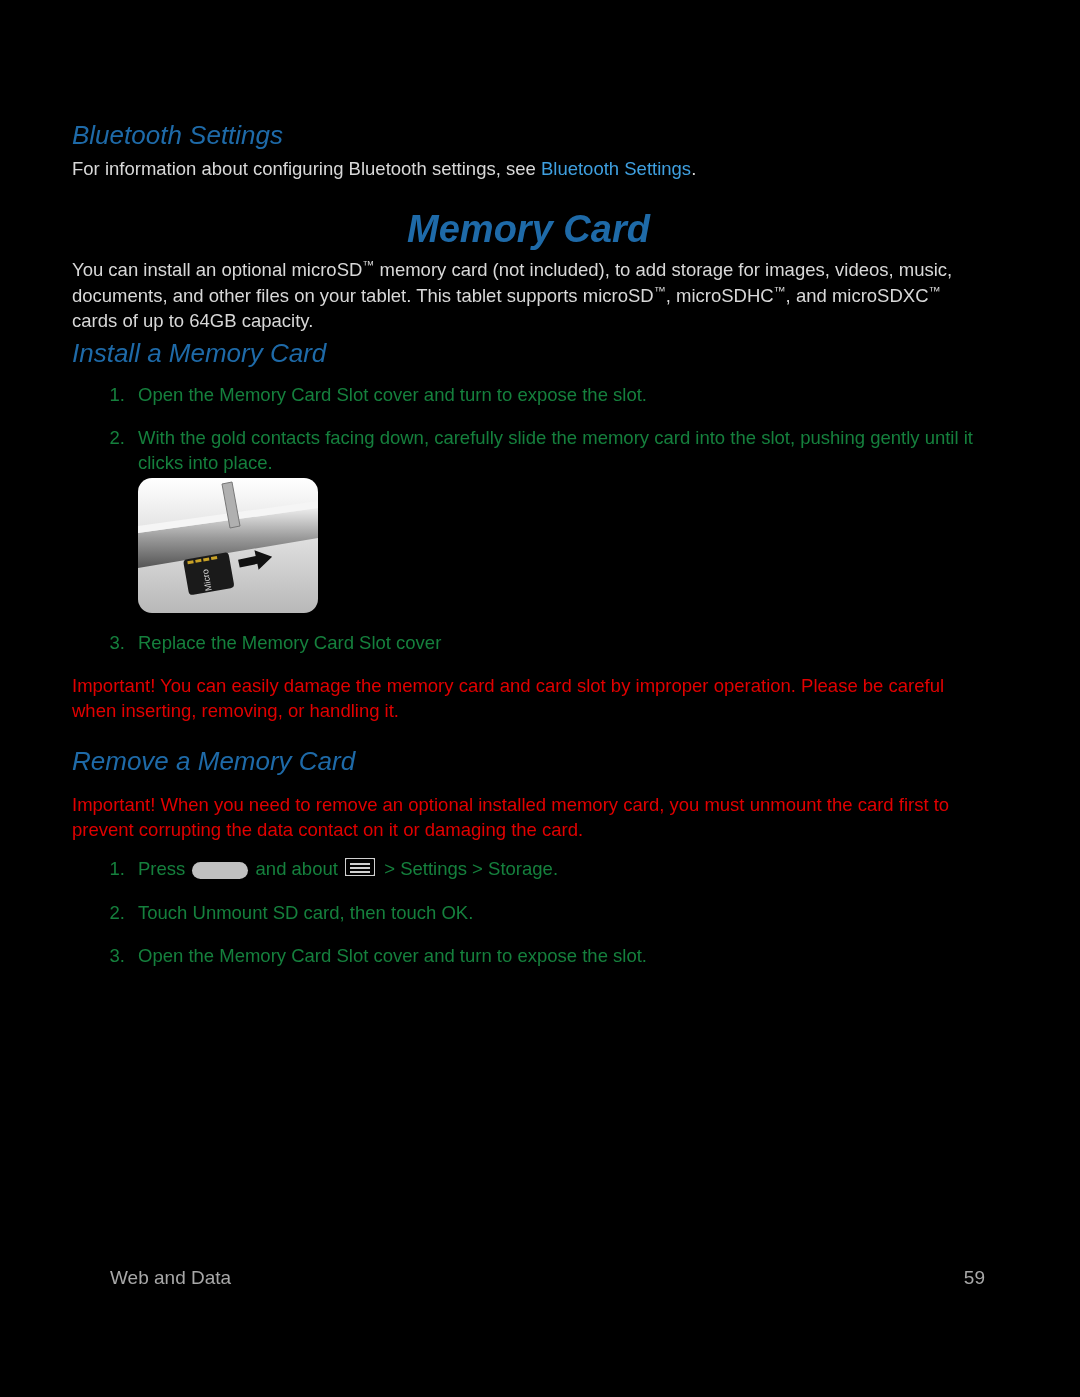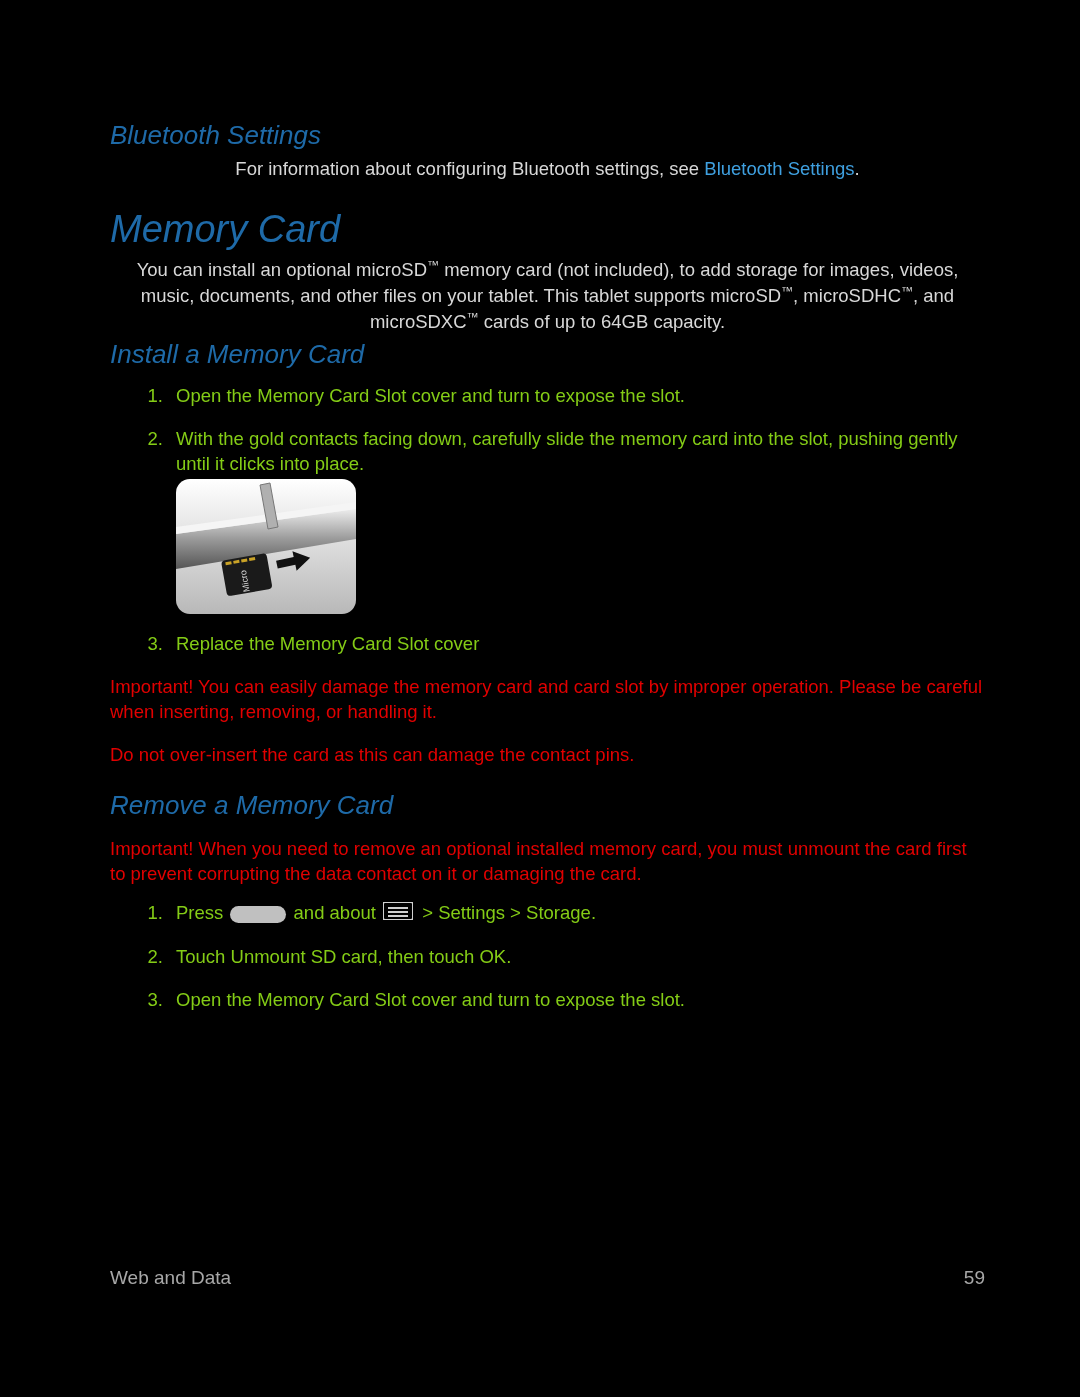--- a/index.html
+++ b/index.html
@@ -5,54 +5,54 @@
   * { margin: 0; padding: 0; box-sizing: border-box; }
   body {
     background: #000;
     color: #d8d8d8;
     font-family: Arial, Helvetica, sans-serif;
     width: 1080px;
     height: 1397px;
     position: relative;
   }
   .page {
-    padding: 120px 95px 0 110px;
+    padding: 120px 95px 0 72px;
   }
   .h2 {
     color: #1e6aa8;
     font-style: italic;
     font-size: 26px;
     font-weight: normal;
     margin-bottom: 6px;
   }
   .h1 {
     color: #1e6aa8;
     font-style: italic;
     font-size: 38px;
-    font-weight: normal;
+    font-weight: bold;
     margin-top: 26px;
     margin-bottom: 6px;
+    text-align: center;
   }
   .para {
     font-size: 18.5px;
     line-height: 1.35;
     color: #d8d8d8;
     margin-bottom: 4px;
-    text-align: center;
   }
   .link {
     color: #3fa0e0;
     text-decoration: none;
   }
   .tm { font-size: 12px; vertical-align: super; }
   .ol {
     list-style: decimal;
     margin: 14px 0 0 58px;
     font-size: 18.5px;
-    color: #84cc16;
+    color: #15803d;
   }
   .ol li {
     padding-left: 8px;
     margin-bottom: 18px;
     line-height: 1.35;
   }
   .warn {
     color: #e10000;
     font-size: 18.5px;
     line-height: 1.35;
@@ -150,21 +150,20 @@
           </g>
         </svg>
       </div>
     </li>
     <li>Replace the Memory Card Slot cover</li>
   </ol>
 
   <p class="warn">
     <span class="bold">Important!</span><span> You can easily damage the memory card and card slot by improper operation. Please be careful when inserting, removing, or handling it.</span>
   </p>
-  <p class="warn2">Do not over-insert the card as this can damage the contact pins.</p>
 
   <h2 class="h2" style="margin-top:22px">Remove a Memory Card</h2>
 
   <p class="warn" style="margin-top:16px">
     <span class="bold">Important!</span><span> When you need to remove an optional installed memory card, you must unmount the card first to prevent corrupting the data contact on it or damaging the card.</span>
   </p>
 
   <ol class="ol">
     <li>
       <span>Press </span><span class="pill"></span><span> and about </span><span class="menu-icon"><svg width="30" height="18" viewBox="0 0 30 18">

